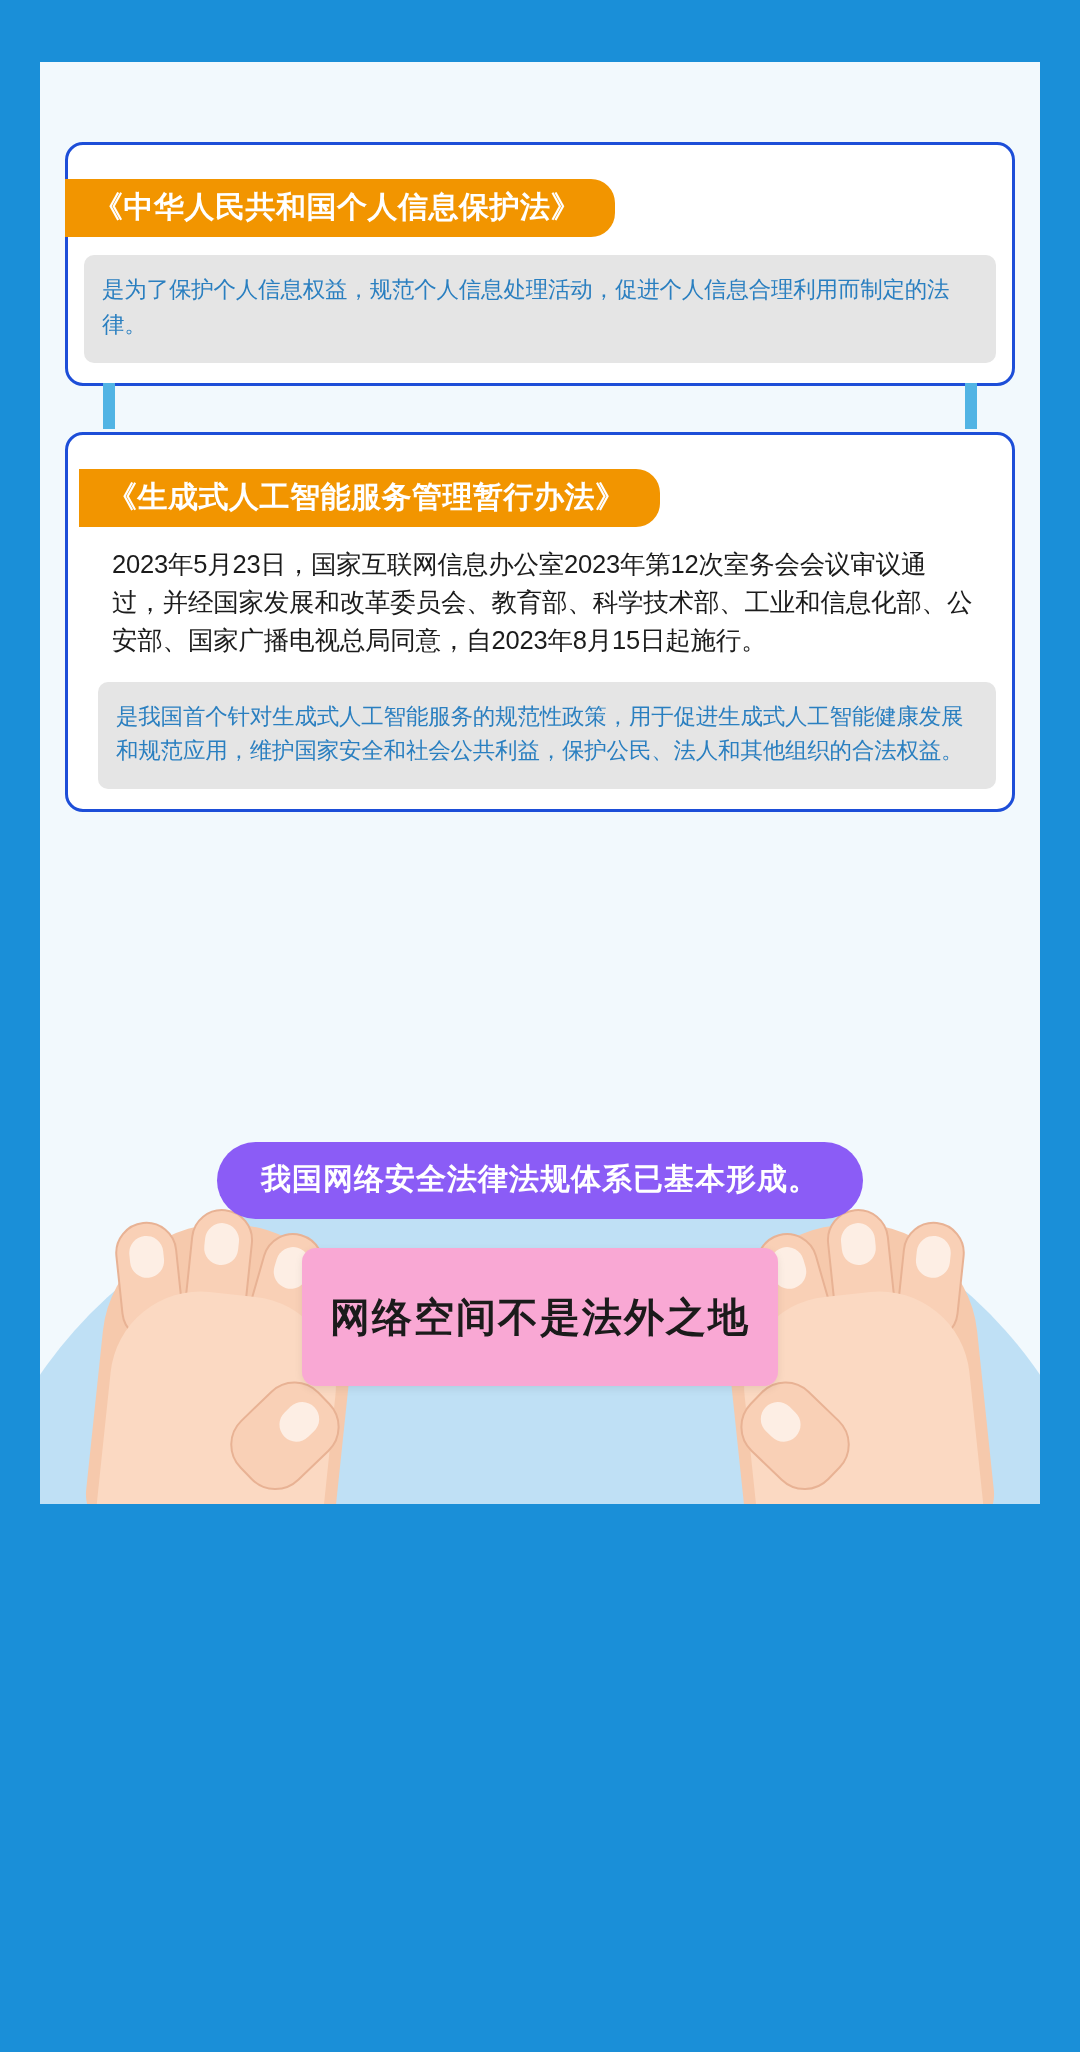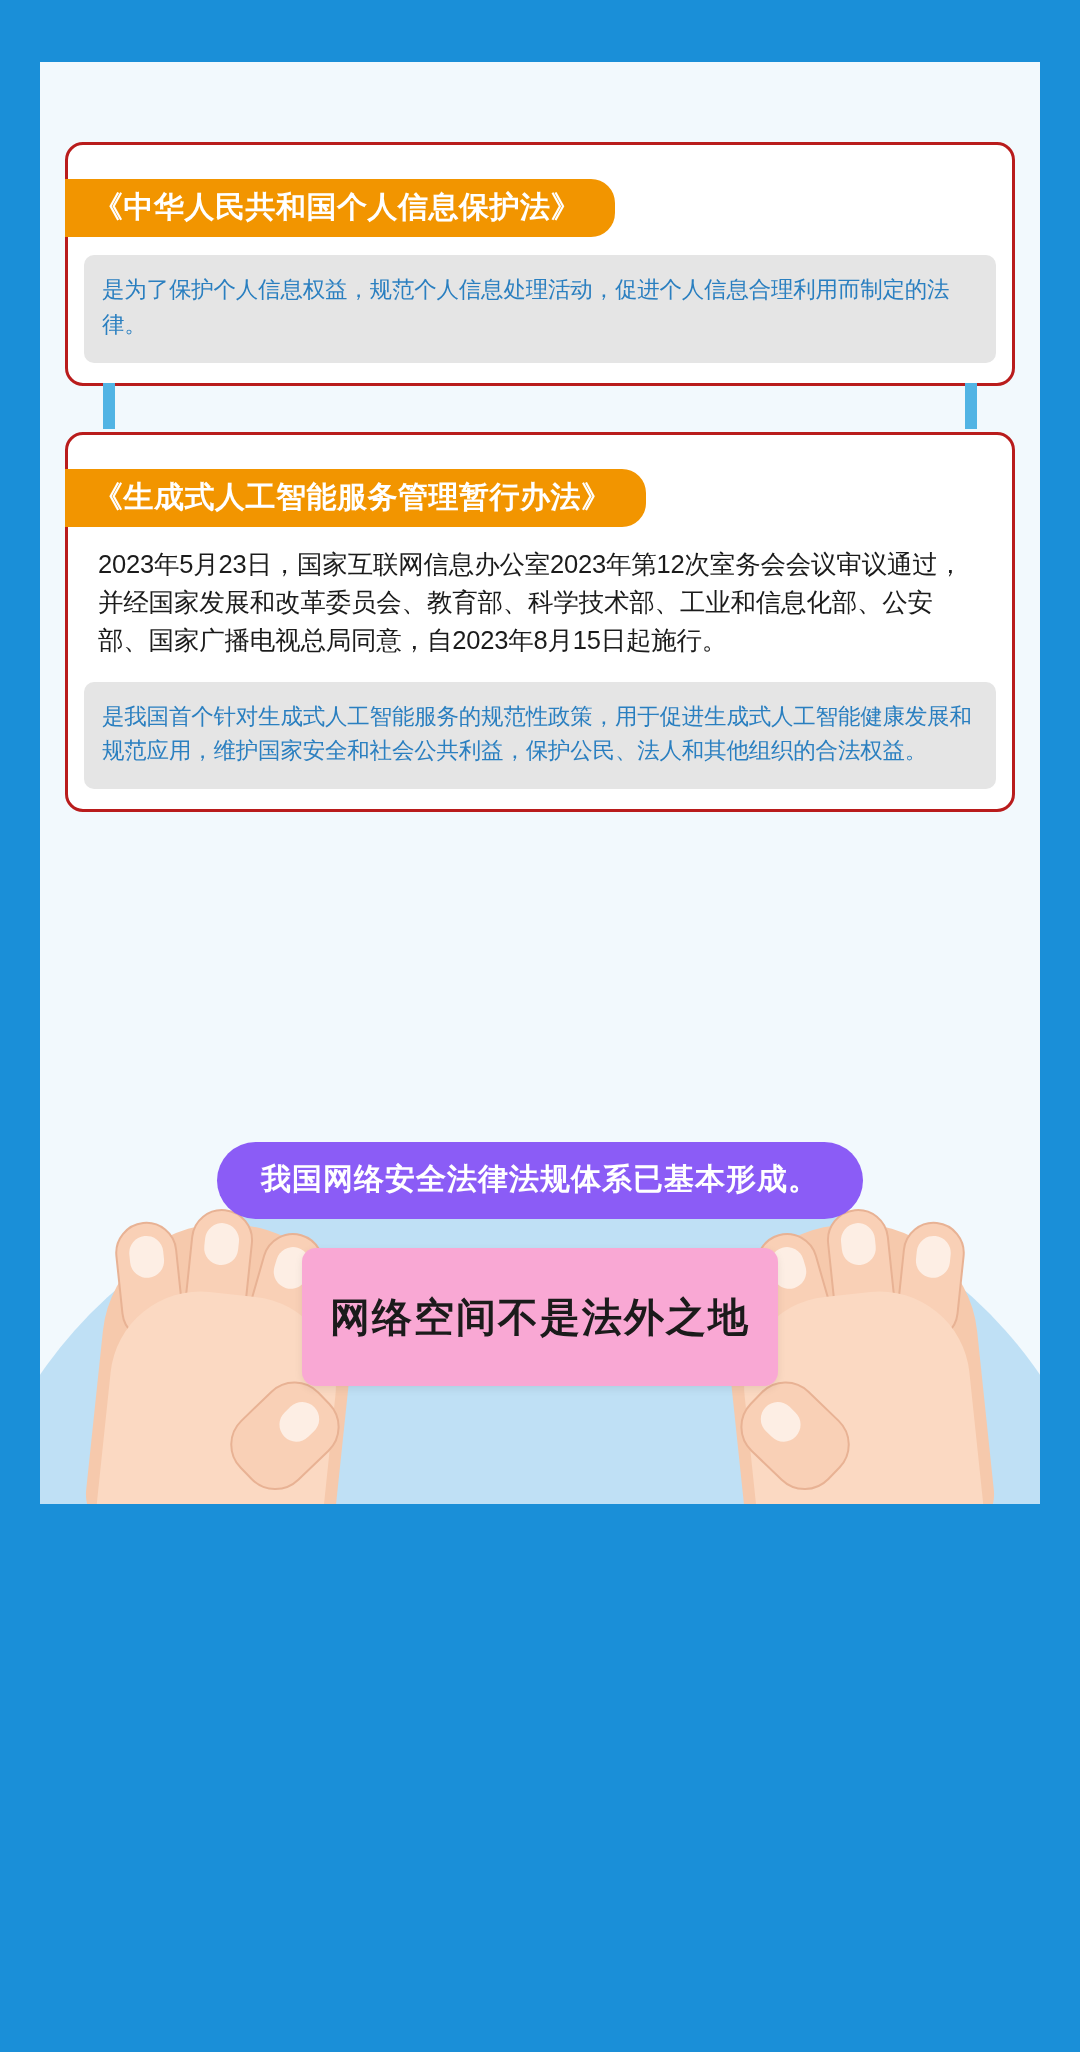--- a/index.html
+++ b/index.html
@@ -24,27 +24,27 @@
   }
   
   .cards {
     position: absolute;
     left: 25px;
     top: 80px;
     width: 950px;
   }
   .card {
     position: relative;
-    border: 3px solid #b91c1c;
+    border: 3px solid #1d4ed8;
     border-radius: 18px;
     background: #ffffff;
     box-sizing: border-box;
     margin-bottom: 46px;
   }
-  .card:last-child { margin-bottom: 0; }
+  .card:last-child { margin-bottom: 0; padding-left: 14px; }
 
   .card-title {
     display: inline-block;
     background: #f29500;
     color: #ffffff;
     font-size: 30px;
     font-weight: bold;
     line-height: 1;
     padding: 13px 34px 15px 28px;
     border-top-right-radius: 24px;

